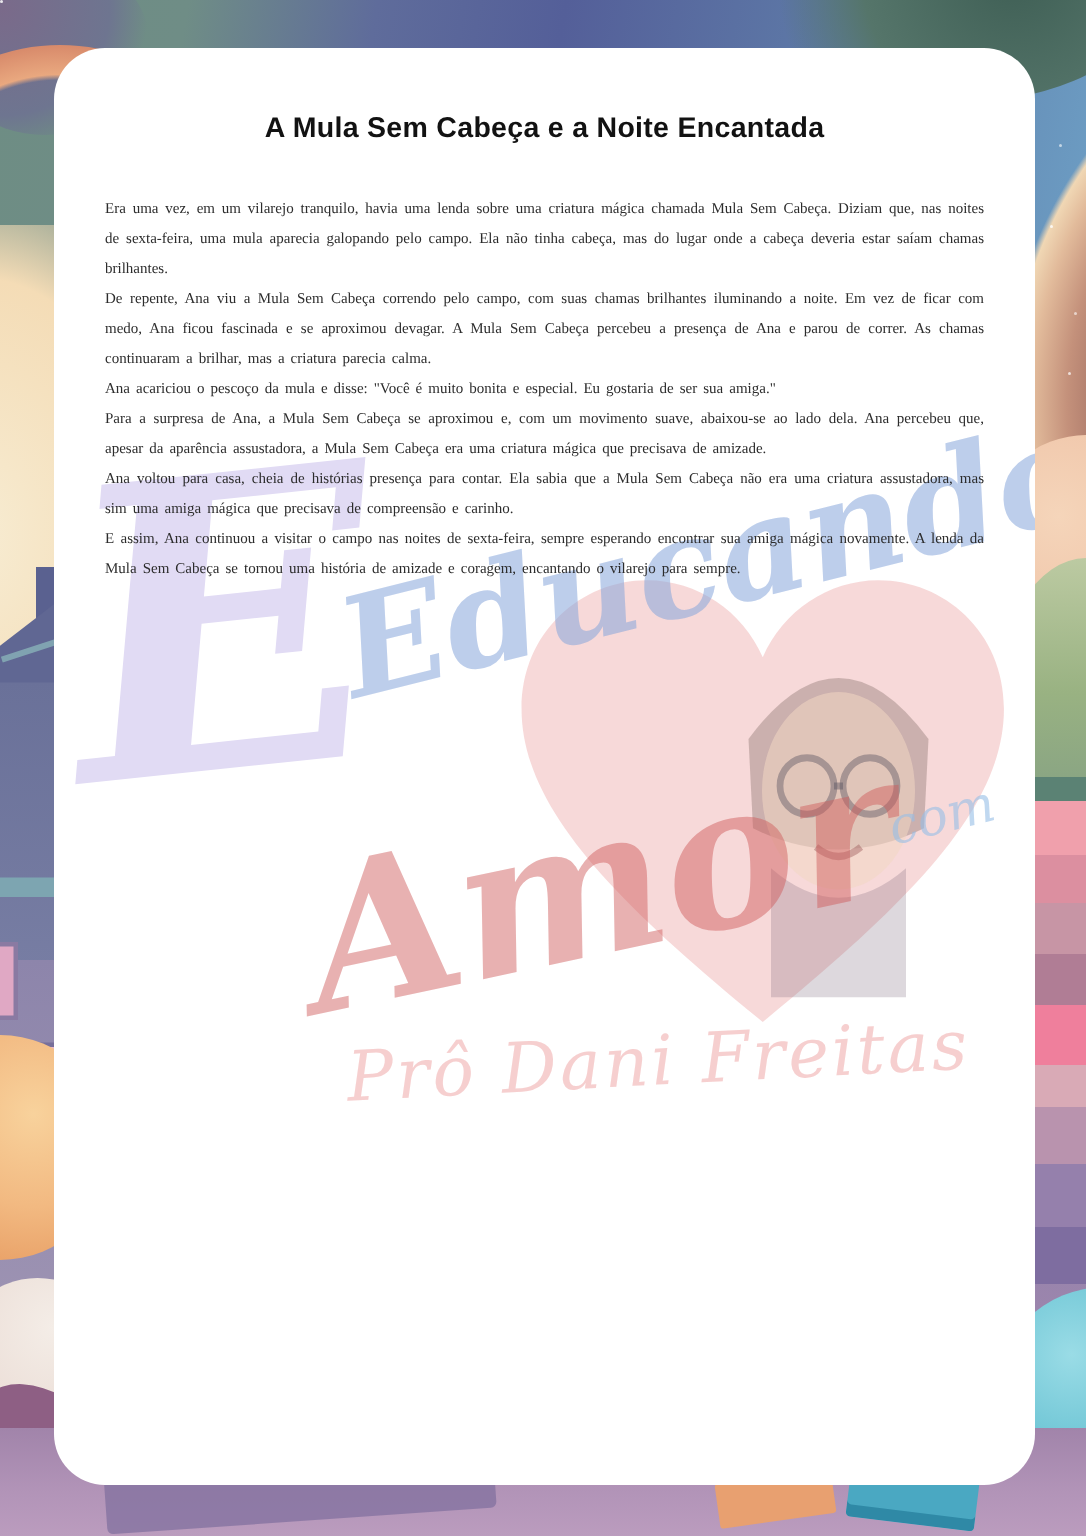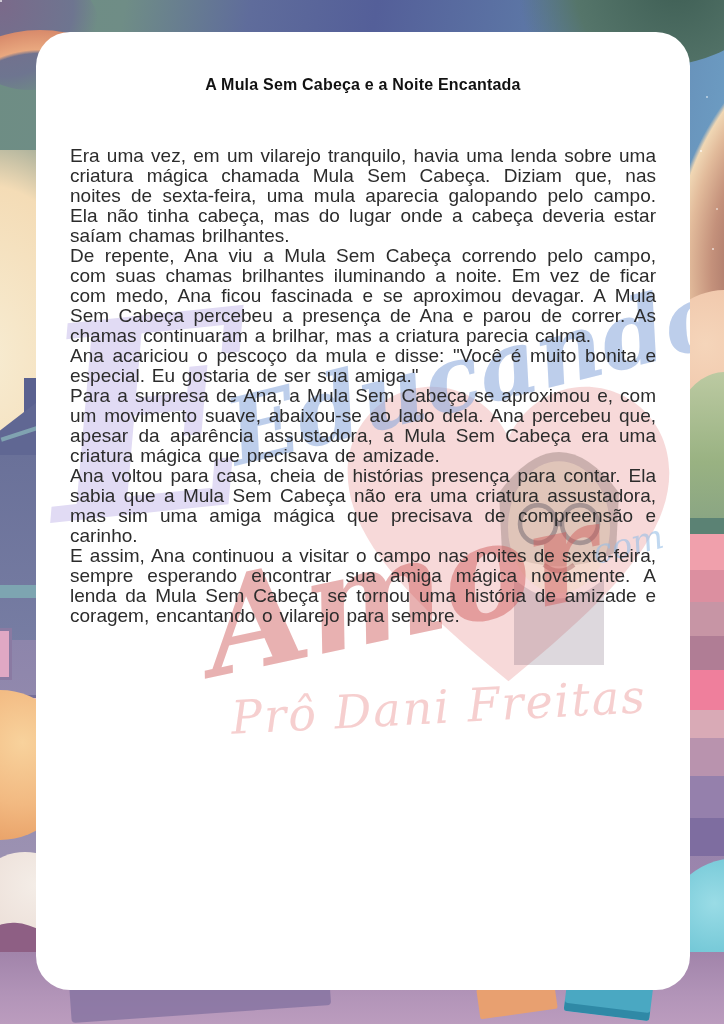--- a/index.html
+++ b/index.html
@@ -96,23 +96,23 @@
     transform:rotate(-14deg); line-height:1; }
   .wm-com { left:556px; top:492px; font-size:34px; color:rgba(150,190,230,.6); transform:rotate(-14deg); }
   .wm-amor { left:165px; top:492px; font-size:132px; font-weight:bold; color:rgba(206,92,92,.48);
     transform:rotate(-12deg); line-height:1; }
   .wm-signature { left:195px; top:648px; font-size:46px; letter-spacing:2px;
     color:rgba(245,199,199,.85); transform:rotate(-3deg); }
 
   
   .content { position:relative; z-index:1; }
   .title { margin:0; padding:44px 40px 0; text-align:center;
-    font-size:16px; line-height:1.1; font-weight:bold; color:#121212; letter-spacing:.2px; }
-  .story { margin:52px 34px 0; font-size:19px; line-height:20px; text-align:justify;
-    color:#2c2c2c; word-spacing:1.5px; }
+    font-size:19px; line-height:1.1; font-weight:bold; color:#121212; letter-spacing:.2px; }
+  .story { margin:33px 34px 0; font-size:10px; line-height:20px; text-align:justify;
+    color:#2c2c2c; word-spacing:1.5px;font-family:Liberation Serif, serif; }
   .story p { margin:0; }
 </style>
 </head>
 <body>
 
 <div class="scene">
   <div class="sky-top"></div>
   <div class="corner-purple"></div>
   <div class="treetop-right"></div>
   <div class="orange-arc-left"></div>

